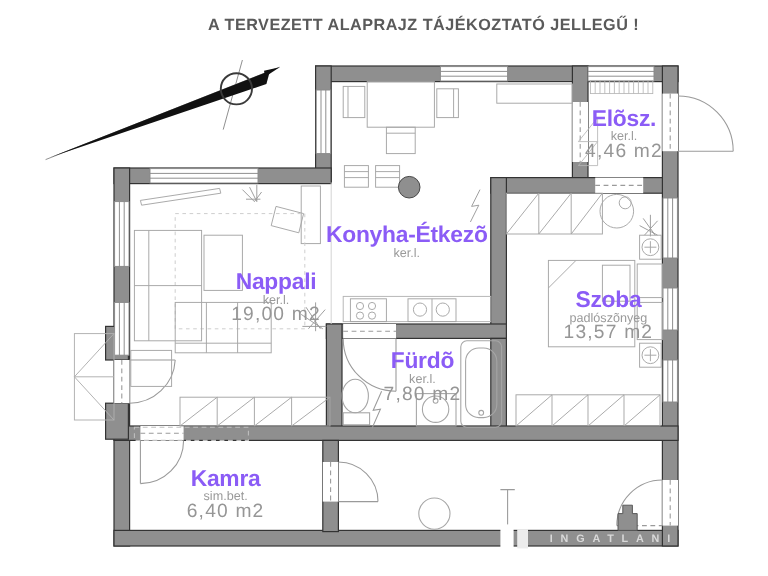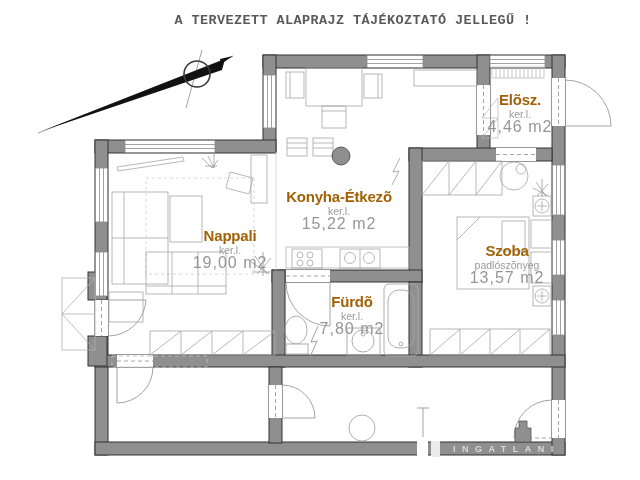--- a/index.html
+++ b/index.html
@@ -1,34 +1,34 @@
 <!DOCTYPE html>
 <html><head>
 <meta charset="utf-8">
 <style>
   html,body{margin:0;padding:0;background:#ffffff;}
   #stage{position:relative;width:640px;height:480px;background:#ffffff;overflow:hidden;
          font-family:"Liberation Sans",sans-serif;}
   #plan-svg{position:absolute;left:0;top:0;}
   .title{position:absolute;left:353px;top:13px;transform:translateX(-50%);
-         font-family:Liberation Mono, monospace;font-size:13.5px;font-weight:600;
+         font-family:Liberation Sans, sans-serif;font-size:13.5px;font-weight:600;
          letter-spacing:.4px;color:#5a5a5a;white-space:nowrap;}
   .room-label{position:absolute;text-align:center;transform:translateX(-50%);white-space:nowrap;}
-  .room-name{font-size:15px;font-weight:700;letter-spacing:-.2px;color:#a16207;line-height:15px;}
+  .room-name{font-size:19px;font-weight:700;letter-spacing:-.2px;color:#8b5cf6;line-height:15px;}
   .room-finish{font-size:10.5px;color:#9a9a9a;line-height:12px;margin-top:1px;}
   .room-area{font-size:16px;color:#969696;letter-spacing:1px;line-height:13px;}
   #lbl-nappali {left:186px;top:228px;margin-left:44px;}
   #lbl-konyha  {left:339px;top:189px;}
   #lbl-elosz   {left:520px;top:92px;}
   #lbl-szoba   {left:482px;top:243px;margin-left:25px;}
   #lbl-furdo   {left:352px;top:294px;}
   #lbl-kamra   {left:188px;top:392px;}
   #lbl-kazanhaz{left:406px;top:380px;}
   .watermark-text{position:absolute;left:453px;top:444px;width:112px;overflow:hidden;
-         font-size:9px;font-weight:700;letter-spacing:6.5px;color:#d9d9d9;white-space:nowrap;}
+         font-size:9px;font-weight:700;letter-spacing:6.5px;color:#d9d9d9;white-space:nowrap;text-align:right;}
 </style>
 </head>
 <body>
 
 <div id="stage">
 
 <svg id="plan-svg" width="640" height="480" viewBox="0 0 640 480">
 
   <g fill="#8f8f8f" stroke="#333333" stroke-width="1">
     <rect x="263" y="55" width="302" height="13"></rect>
@@ -337,37 +337,41 @@
 
   <div class="room-label" id="lbl-nappali">
     <div class="room-name">Nappali</div>
     <div class="room-finish">ker.l.</div>
     <div class="room-area">19,00 m2</div>
   </div>
 
   <div class="room-label" id="lbl-konyha">
     <div class="room-name">Konyha-Étkezõ</div>
     <div class="room-finish">ker.l.</div>
-    <div class="room-area">15,22 m2</div>
   </div>
 
   <div class="room-label" id="lbl-elosz">
     <div class="room-name">Elõsz.</div>
     <div class="room-finish">ker.l.</div>
     <div class="room-area">4,46 m2</div>
   </div>
 
   <div class="room-label" id="lbl-szoba">
     <div class="room-name">Szoba</div>
     <div class="room-finish">padlószõnyeg</div>
     <div class="room-area">13,57 m2</div>
   </div>
 
   <div class="room-label" id="lbl-furdo">
     <div class="room-name">Fürdõ</div>
     <div class="room-finish">ker.l.</div>
     <div class="room-area">7,80 m2</div>
   </div>
 
+  <div class="room-label" id="lbl-kamra">
+    <div class="room-name">Kamra</div>
+    <div class="room-finish">sim.bet.</div>
+    <div class="room-area">6,40 m2</div>
+  </div>
 
 
   <div class="watermark-text">INGATLANI</div>
 </div>
 
 </body></html>

